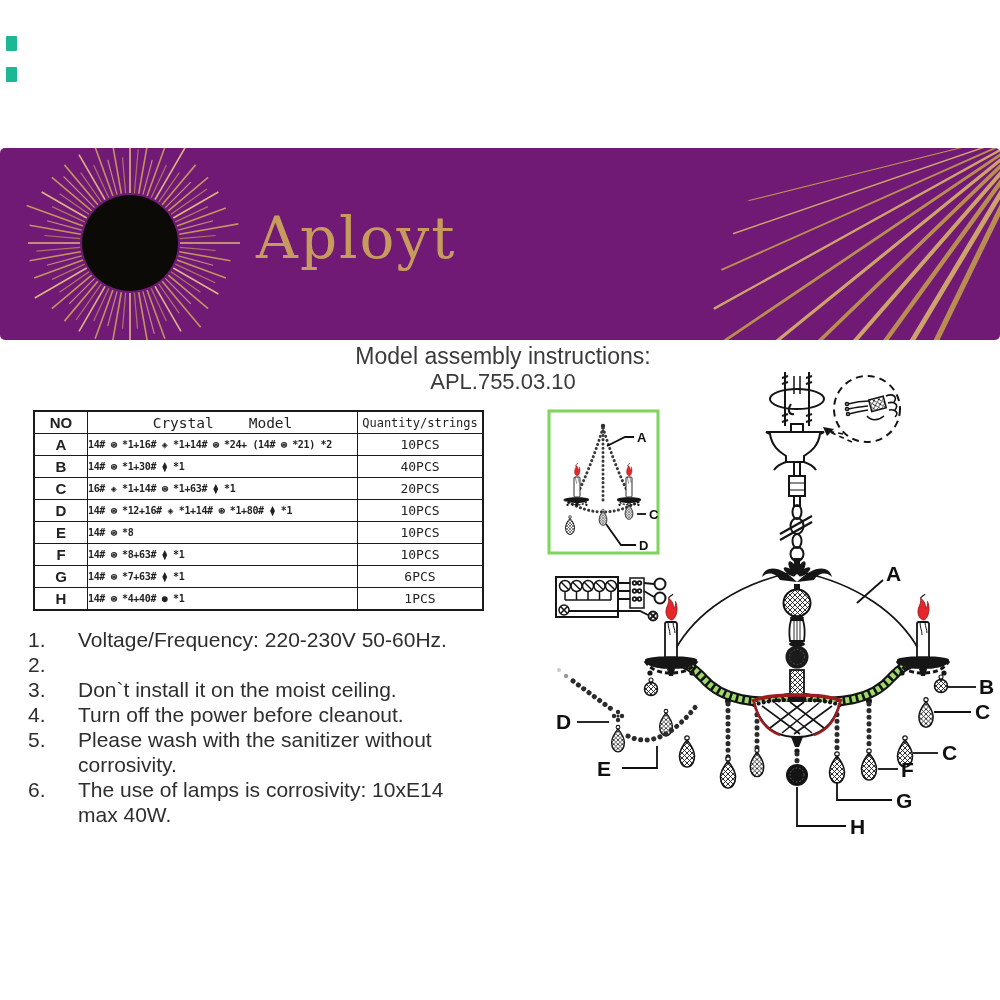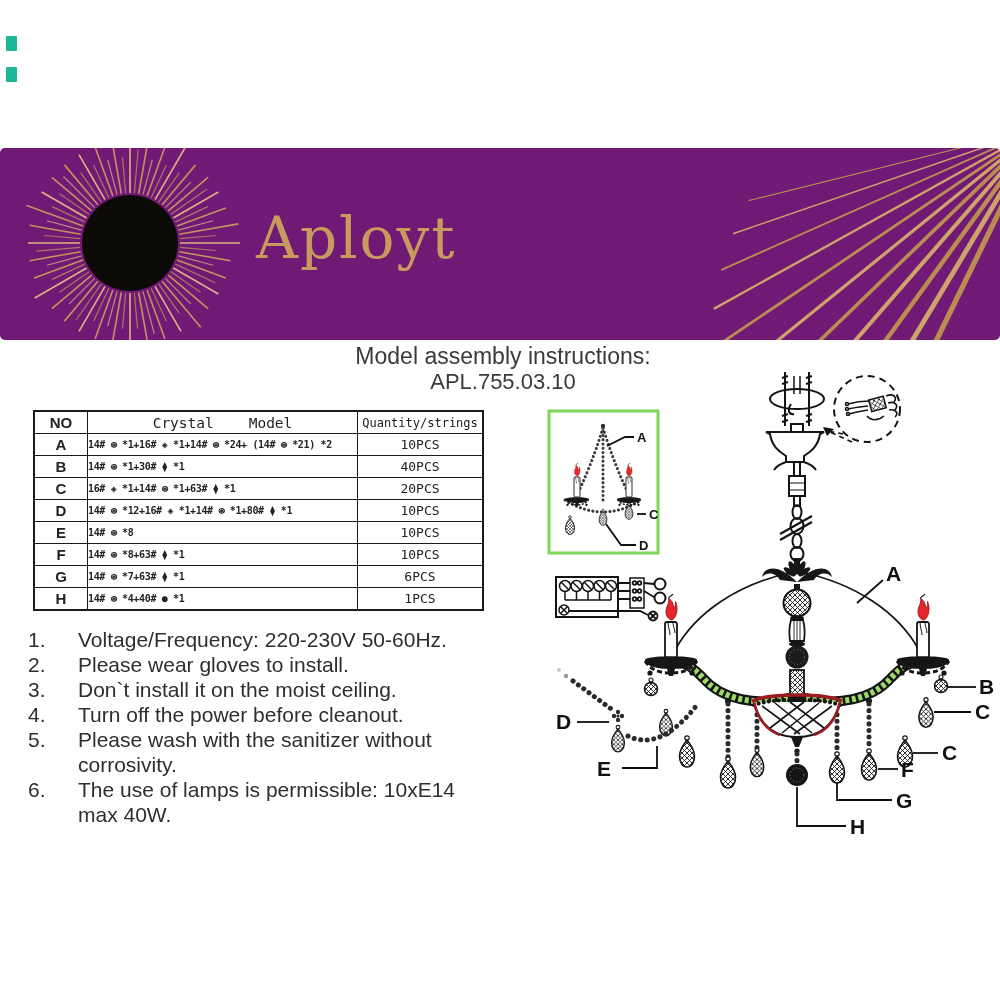--- a/index.html
+++ b/index.html
@@ -205,37 +205,36 @@
   </tbody>
     </table>
 
   <div class="instr">
     <div class="item">
       <span class="num">1.</span>
       <span class="txt">Voltage/Frequency: 220-230V 50-60Hz.</span>
       </div>
     <div class="item">
       <span class="num">2.</span>
-      <span class="txt">Please wear gloves to install.</span>
       </div>
     <div class="item">
       <span class="num">3.</span>
       <span class="txt">Don`t install it on the moist ceiling.</span>
       </div>
     <div class="item">
       <span class="num">4.</span>
       <span class="txt">Turn off the power before cleanout.</span>
       </div>
     <div class="item">
       <span class="num">5.</span>
       <span class="txt">Please wash with the sanitizer without corrosivity.</span>
       </div>
     <div class="item">
       <span class="num">6.</span>
-      <span class="txt">The use of lamps is permissible: 10xE14 max 40W.</span>
+      <span class="txt">The use of lamps is corrosivity: 10xE14 max 40W.</span>
       </div>
   </div>
 
   <svg class="diagram" viewBox="540 360 460 600">
     <defs>
       <pattern id="xh" patternUnits="userSpaceOnUse" width="5" height="5">
         <rect width="5" height="5" fill="#fff"></rect>
         <path d="M0 0L5 5M5 0L0 5" stroke="#1a1a1a" stroke-width="0.9"></path>
       </pattern>
       <g id="drop">

